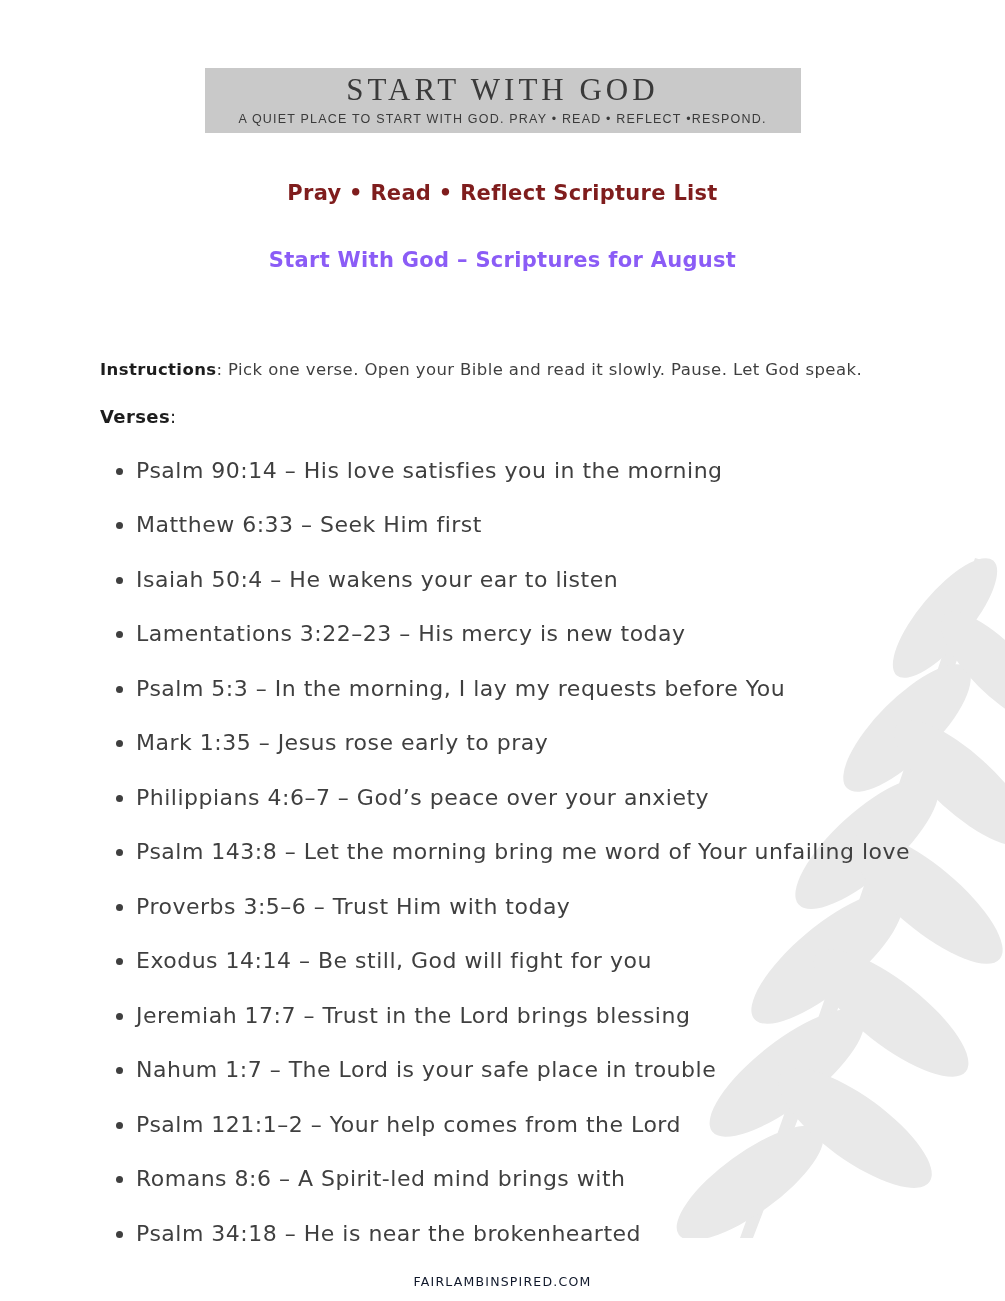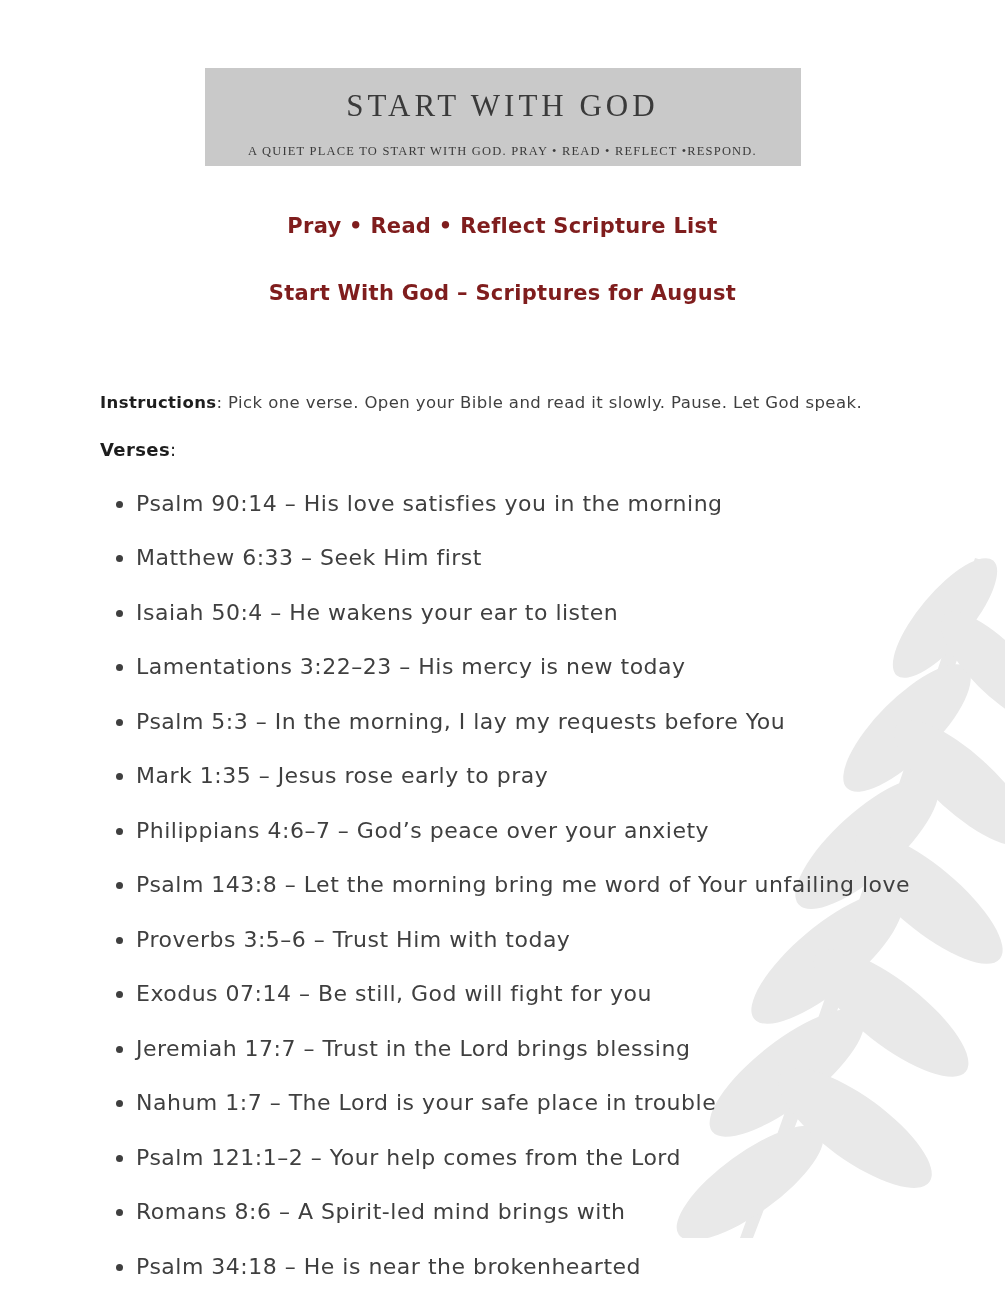--- a/index.html
+++ b/index.html
@@ -36,51 +36,51 @@
   }
   .content {
     position: relative;
     z-index: 1;
   }
   .banner {
     width: 596px;
     margin: 68px auto 0 auto;
     background: #c9c9c9;
     text-align: center;
-    padding: 20px 6px 7px 6px;
+    padding: 4px 6px 7px 6px;
   }
   .banner-title {
     font-family: "Liberation Serif", "DejaVu Serif", serif;
     font-size: 31px;
     letter-spacing: 4px;
     color: #3a3a3a;
     font-weight: 400;
     line-height: 1.15;
   }
   .banner-subtitle {
-    font-family: Liberation Serif, serif;
+    font-family: Liberation Sans, sans-serif;
     font-size: 12.5px;
     letter-spacing: 1.2px;
     color: #3a3a3a;
-    margin-top: 20px;
+    margin-top: 4px;
     white-space: nowrap;
   }
   .page-title {
     text-align: center;
     font-size: 21px;
     font-weight: bold;
     color: #7f1d1d;
     letter-spacing: 0.3px;
     margin-top: 48px;
   }
   .page-subtitle {
     text-align: center;
     font-size: 21px;
     font-weight: bold;
-    color: #7f1d1d;
+    color: #8b5cf6;
     letter-spacing: 0.3px;
     margin-top: 43px;
   }
   .instructions {
     margin: 88px 100px 0 100px;
     font-size: 16.5px;
     color: #3f3f3f;
     letter-spacing: 0.4px;
   }
   .instructions b {
@@ -163,21 +163,21 @@
     <ul class="verse-list" id="verse-list">
         <li>Psalm 90:14 – His love satisfies you in the morning</li>
         <li>Matthew 6:33 – Seek Him first</li>
         <li>Isaiah 50:4 – He wakens your ear to listen</li>
         <li>Lamentations 3:22–23 – His mercy is new today</li>
         <li>Psalm 5:3 – In the morning, I lay my requests before You</li>
         <li>Mark 1:35 – Jesus rose early to pray</li>
         <li>Philippians 4:6–7 – God’s peace over your anxiety</li>
         <li>Psalm 143:8 – Let the morning bring me word of Your unfailing love</li>
         <li>Proverbs 3:5–6 – Trust Him with today</li>
-        <li>Exodus 07:14 – Be still, God will fight for you</li>
+        <li>Exodus 14:14 – Be still, God will fight for you</li>
         <li>Jeremiah 17:7 – Trust in the Lord brings blessing</li>
         <li>Nahum 1:7 – The Lord is your safe place in trouble</li>
         <li>Psalm 121:1–2 – Your help comes from the Lord</li>
         <li>Romans 8:6 – A Spirit-led mind brings with</li>
         <li>Psalm 34:18 – He is near the brokenhearted</li>
       </ul>
 
     <div class="footer">FAIRLAMBINSPIRED.COM</div>
 
   </div>

